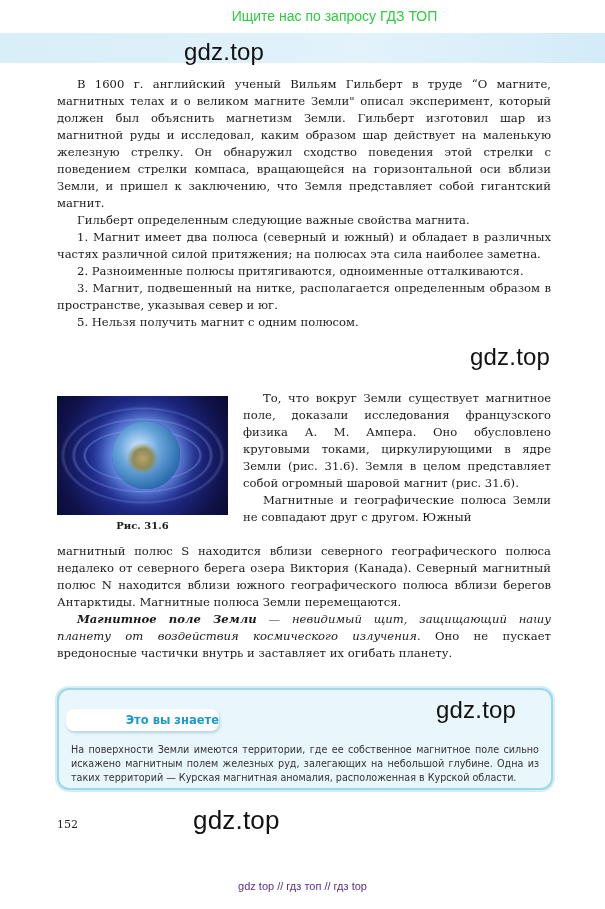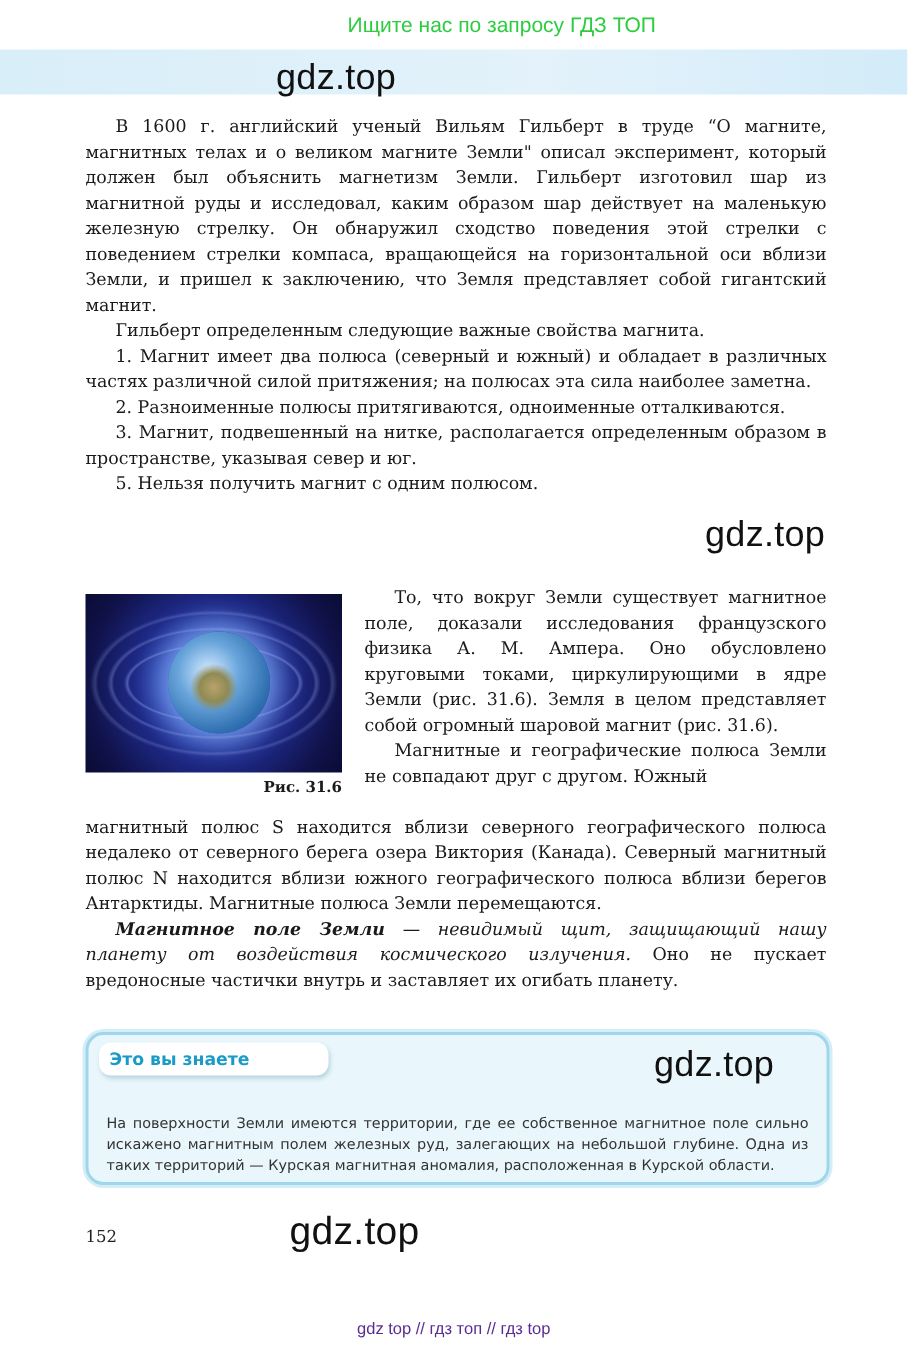--- a/index.html
+++ b/index.html
@@ -45,42 +45,42 @@
       radial-gradient(ellipse 110px 65px at 50% 50%, transparent 70%, rgba(170,190,255,0.22) 72%, transparent 75%);
   }
   .figure .globe {
     position: absolute; left: 55px; top: 25px; width: 68px; height: 68px; border-radius: 50%;
     background:
       radial-gradient(circle at 45% 55%, #b9a36a 0%, #8f8a55 18%, transparent 30%),
       radial-gradient(circle at 40% 40%, #d9ecff 0%, #6aa6dc 35%, #2f6fb0 70%, #1c4a86 100%);
     box-shadow: 0 0 18px 6px rgba(160,200,255,0.55);
   }
   .fig-caption {
-    position: absolute; left: 57px; top: 520px; width: 171px; text-align: right;
+    position: absolute; left: 57px; top: 520px; width: 171px; text-align: center;
     font-size: 10px; font-weight: bold;
   }
   .wrap-text {
     position: absolute; left: 243px; width: 308px;
     font-size: 11.6px; line-height: 17px; text-align: justify;
   }
   .wrap-text p { margin: 0; }
   .bi { font-weight: bold; font-style: italic; }
   .it { font-style: italic; }
   .info-box {
     position: absolute; left: 57px; top: 688px; width: 492px; height: 98px;
     border: 2px solid #9fd6ea; border-radius: 12px;
     background: #e9f6fb;
     box-shadow: 0 0 0 2px #d4eef7;
   }
   .info-title {
-    position: absolute; left: 7px; top: 5px; width: 153px; height: 22px;
+    position: absolute; left: 7px; top: 19px; width: 153px; height: 22px;
     background: #ffffff; border-radius: 8px;
     box-shadow: 1px 2px 3px rgba(120,170,190,0.45);
     font-family: "DejaVu Sans", sans-serif; font-weight: bold; font-size: 11.5px;
-    color: #1a9bc7; line-height: 22px; padding-left: 7px; box-sizing: border-box;
+    color: #1a9bc7; line-height: 22px; padding-left: 7px; box-sizing: border-box; text-align: right;
   }
   .info-text {
     position: absolute; left: 12px; top: 33px; width: 468px;
     font-family: "DejaVu Sans", sans-serif; font-size: 9.6px; line-height: 14px;
     color: #333; text-align: justify; margin-top: 20px;
   }
   .page-num {
     position: absolute; left: 57px; top: 818px;
     font-size: 11px; color: #222;
   }

